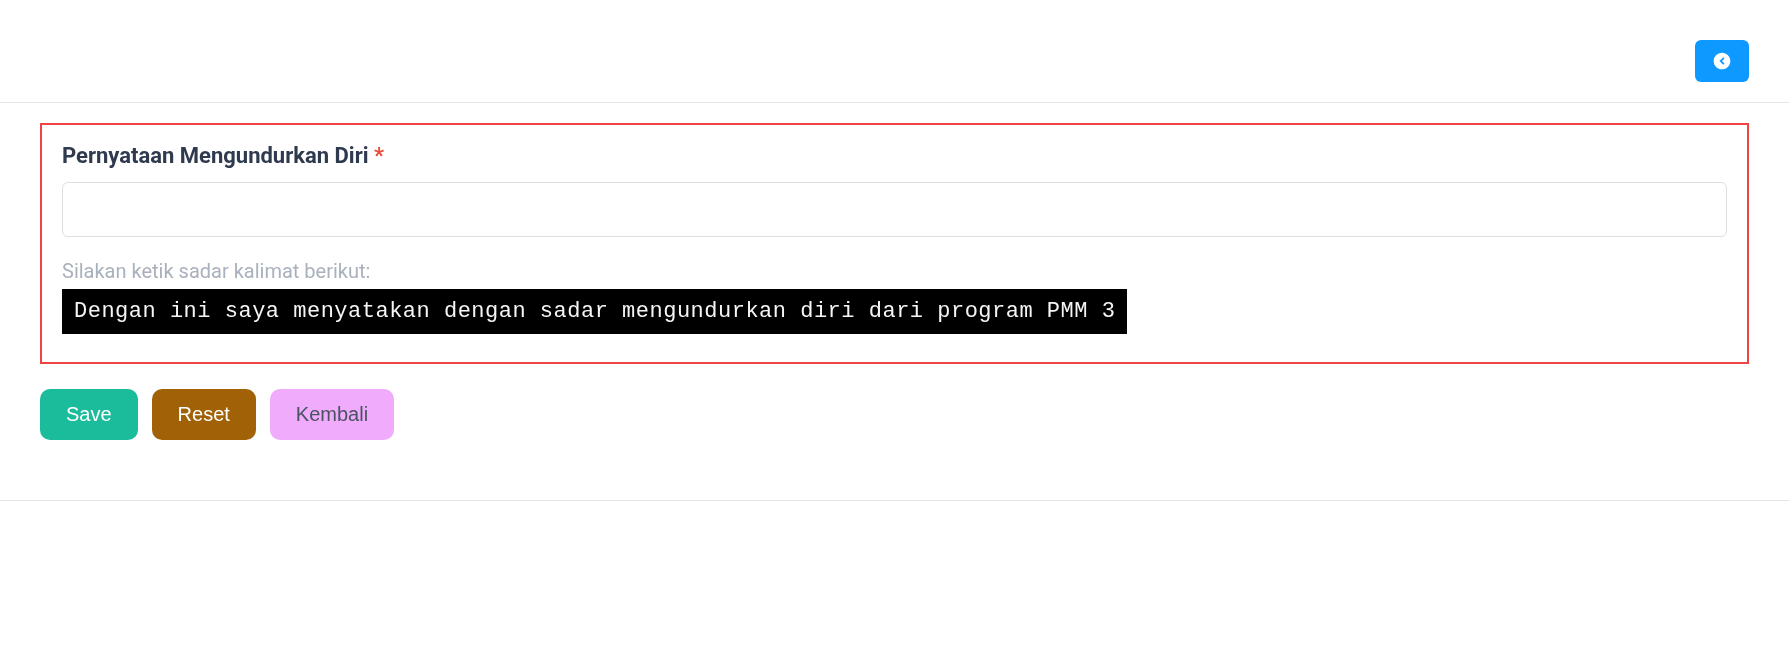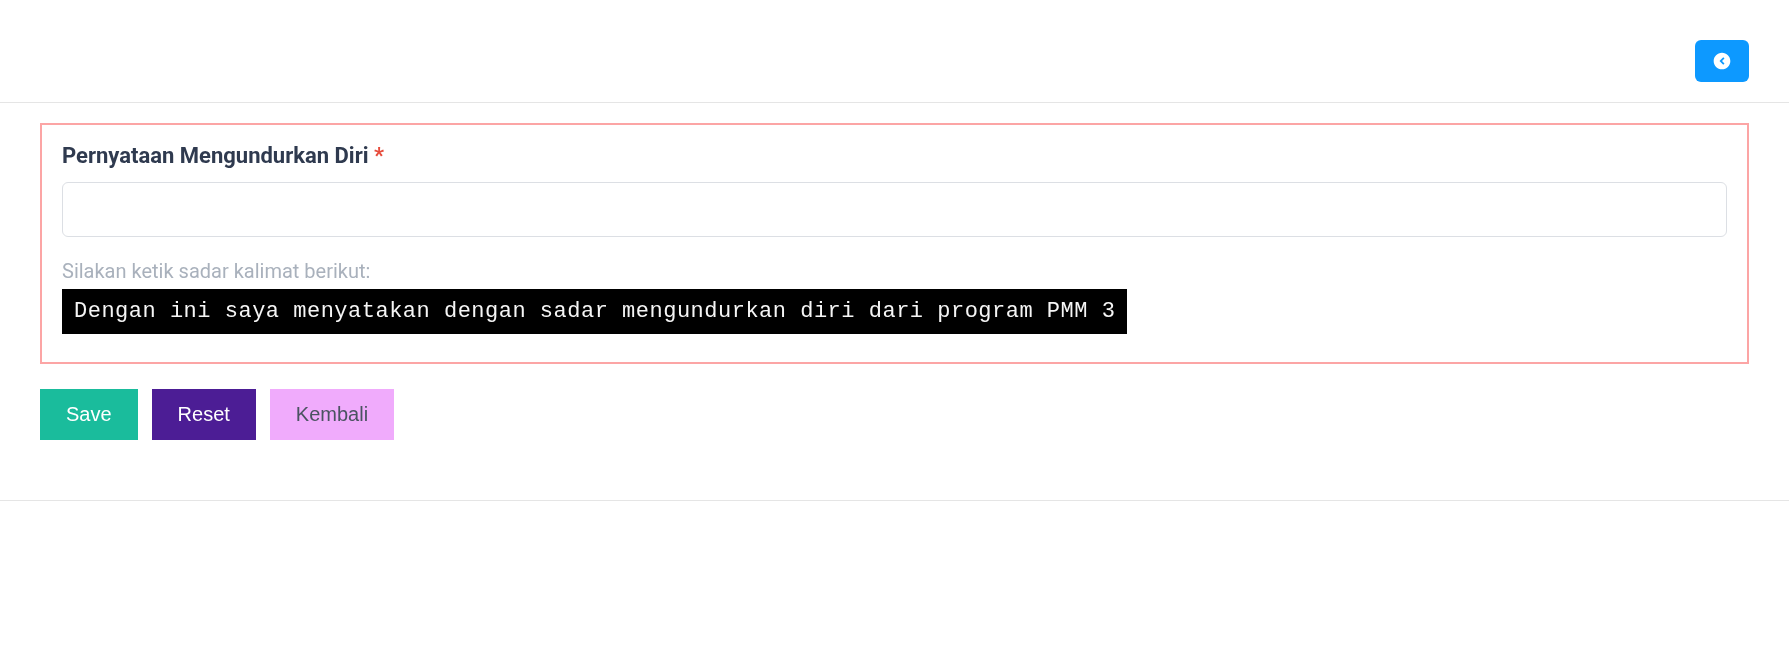--- a/index.html
+++ b/index.html
@@ -32,21 +32,21 @@
       align-items: center;
       justify-content: center;
       cursor: pointer;
     }
     .back-button svg {
       width: 20px;
       height: 20px;
       fill: #ffffff;
     }
     .highlighted-section {
-      border: 2px solid #fca5a5;
+      border: 2px solid #ef4444;
       padding: 18px 20px 28px 20px;
       margin-bottom: 25px;
     }
     .form-label {
       display: block;
       font-size: 22px;
       font-weight: 700;
       color: #2f3a4f;
       margin-bottom: 14px;
     }
@@ -84,29 +84,29 @@
     }
     .button-row {
       display: flex;
       gap: 14px;
     }
     .btn {
       padding: 14px 26px;
       font-size: 20px;
       font-weight: 500;
       border: none;
-      border-radius: 0;
+      border-radius: 10px;
       cursor: pointer;
       color: #fff;
     }
     .btn-save {
       background: #1abc9c;
     }
     .btn-reset {
-      background: #4c1d95;
+      background: #a16207;
     }
     .btn-kembali {
       background: #f0abfc;
       color: #4a5361;
     }
     .bottom-divider {
       border-top: 1px solid #e5e5e5;
       margin-top: 30px;
     }
   </style>

